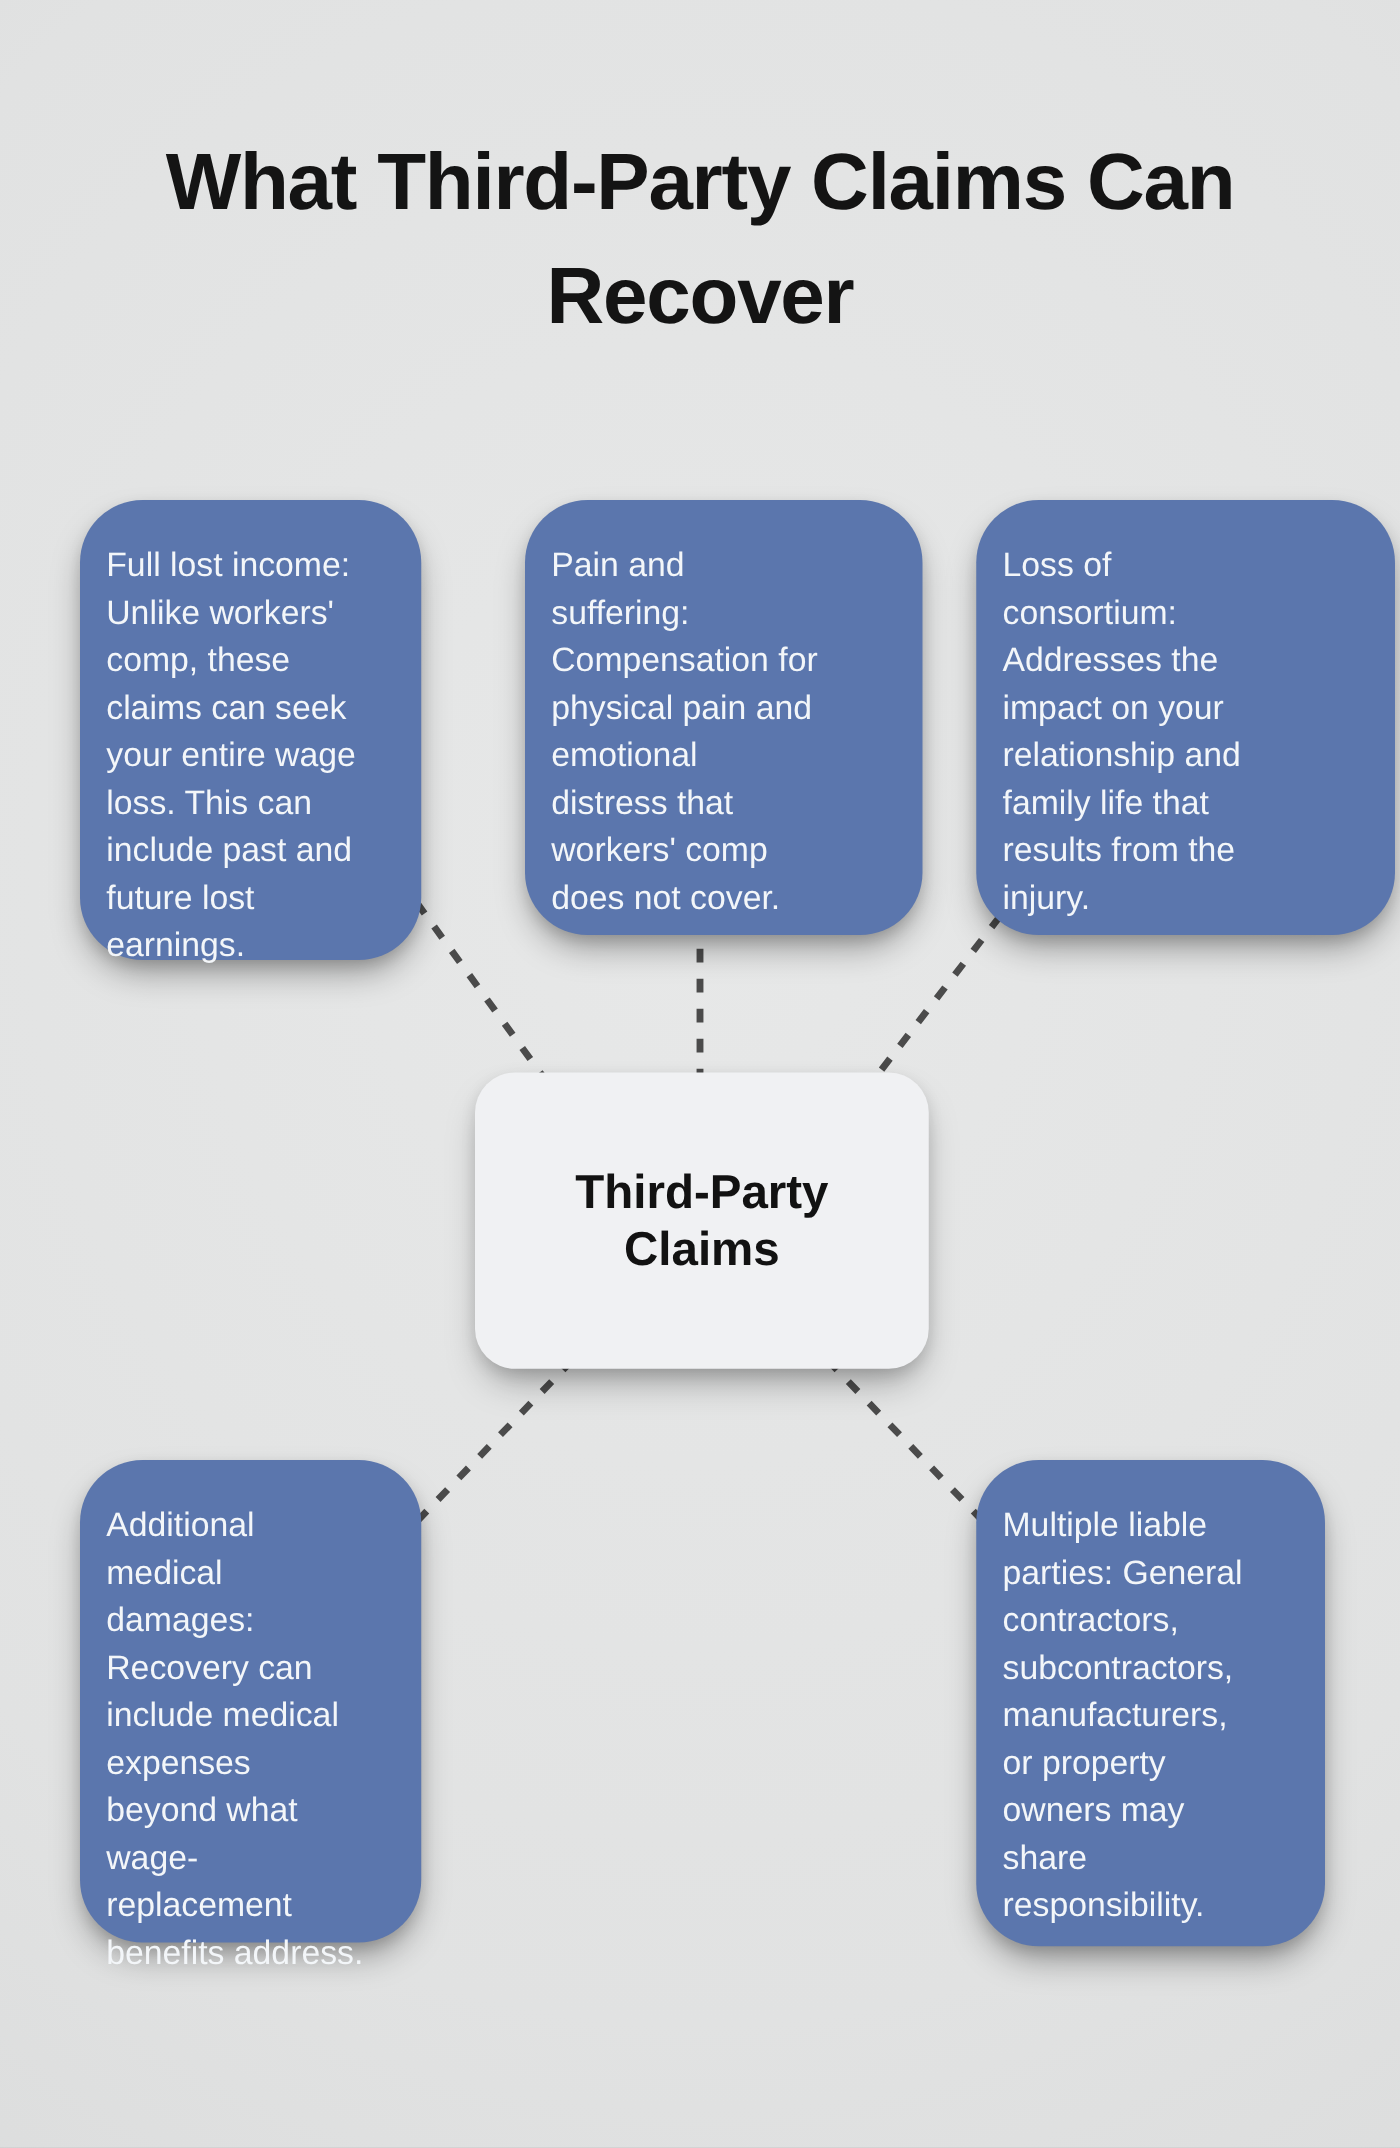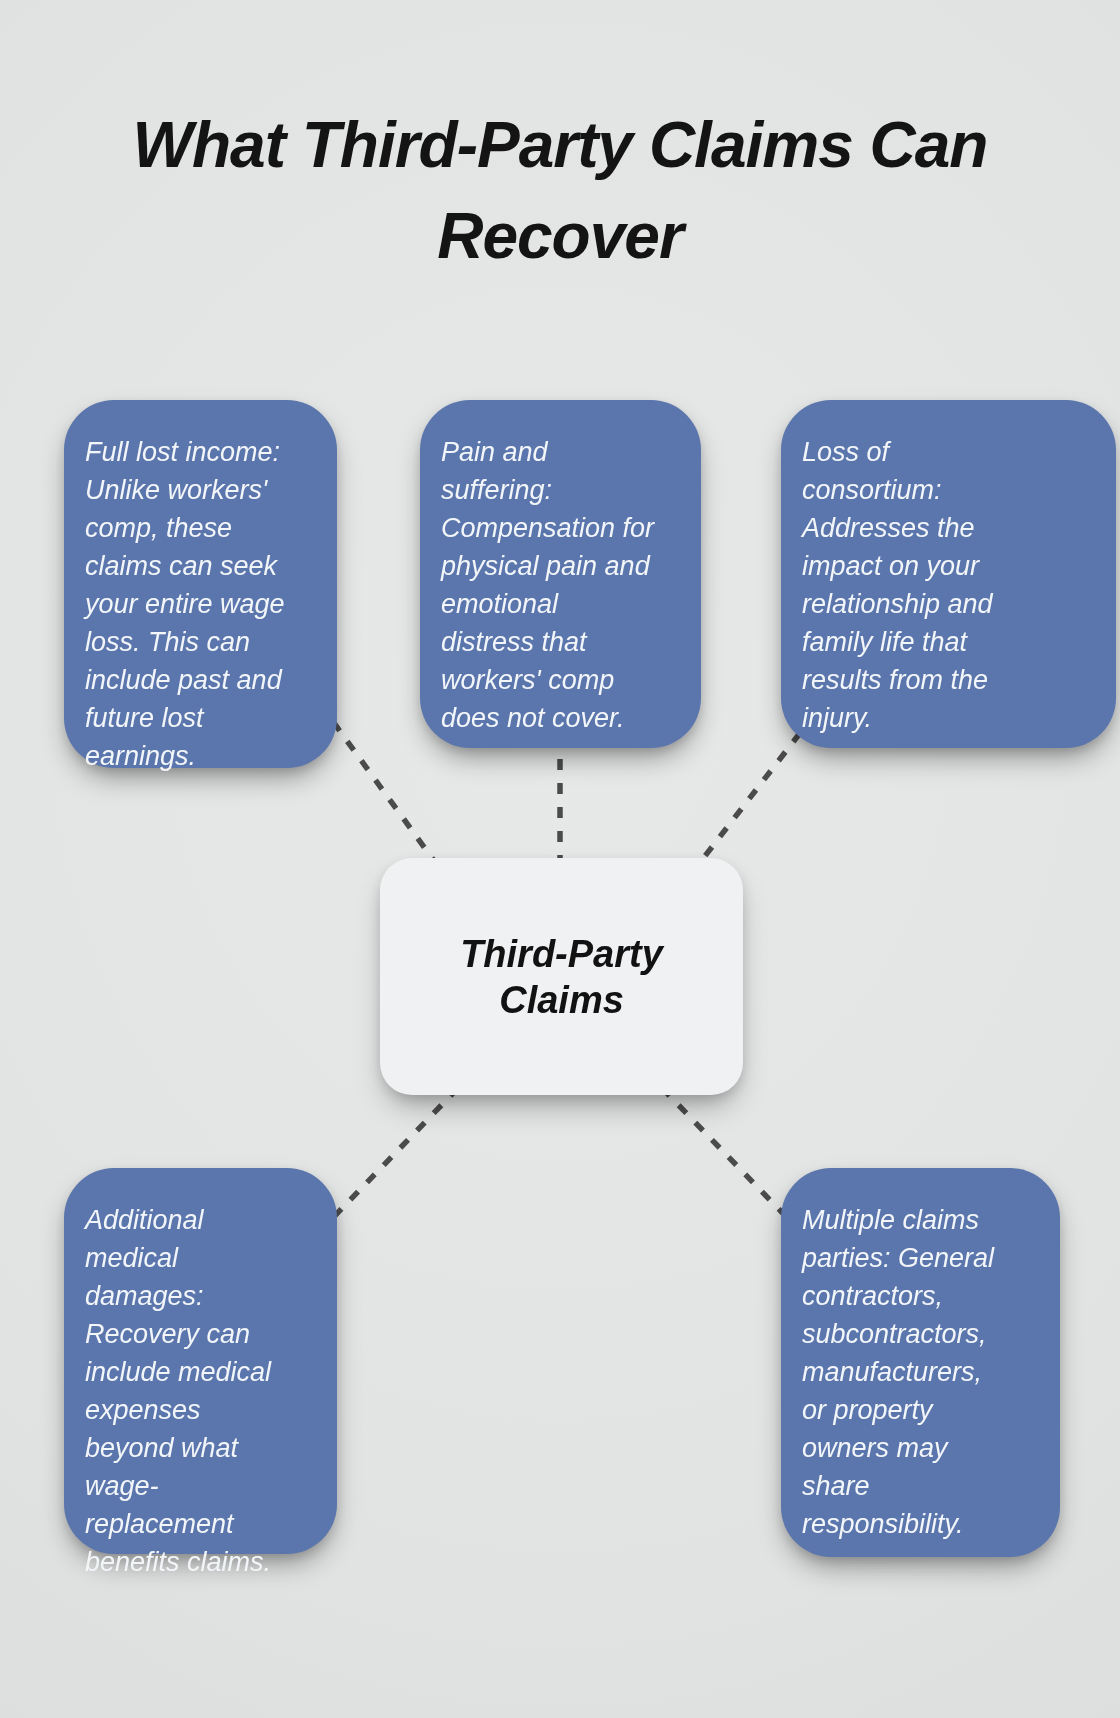--- a/index.html
+++ b/index.html
@@ -9,21 +9,20 @@
     font-family: "Liberation Sans", sans-serif;
   }
   .canvas {
     position: relative;
     width: 1120px;
     height: 1718px;
     margin: 0 auto;
     overflow: hidden;
     background:
       radial-gradient(130% 95% at 50% 42%, var(--bg-center, #e7e8e8) 0%, var(--bg-base, #e1e2e2) 55%, var(--bg-edge, #d6d7d7) 100%);
-    font-style: italic;
   }
   .page-title {
     position: absolute;
     top: 100px;
     left: 0;
     right: 0;
     margin: 0 auto;
     max-width: 980px;
     text-align: center;
     font-size: 64px;
@@ -54,21 +53,21 @@
   }
   .node-text {
     margin: 0;
     color: var(--node-text, #f3f6f9);
     font-size: 27px;
     line-height: 38px;
     font-weight: 400;
   }
   
   .node-tl { left: 64px;  top: 400px;  width: 273px; height: 368px; }
-  .node-tm { left: 420px; top: 400px;  width: 281px; height: 348px; }
+  .node-tm { left: 420px; top: 400px;  width: 318px; height: 348px; }
   .node-tr { left: 781px; top: 400px;  width: 335px; height: 348px; }
   .node-bl { left: 64px;  top: 1168px; width: 273px; height: 386px; }
   .node-br { left: 781px; top: 1168px; width: 279px; height: 389px; }
   .node-tl .node-text { width: 225px; }
   .node-tm .node-text { width: 215px; }
   .node-tr .node-text { width: 220px; }
   .node-bl .node-text { width: 208px; }
   .node-br .node-text { width: 205px; }
   .center-node {
     position: absolute;
@@ -118,20 +117,20 @@
 
   <div class="node node-tr">
     <p class="node-text">Loss of consortium: Addresses the impact on your relationship and family life that results from the injury.</p>
   </div>
 
   <div class="center-node">
     <h2 class="center-label">Third-Party Claims</h2>
   </div>
 
   <div class="node node-bl">
-    <p class="node-text">Additional medical damages: Recovery can include medical expenses beyond what wage-replacement benefits claims.</p>
+    <p class="node-text">Additional medical damages: Recovery can include medical expenses beyond what wage-replacement benefits address.</p>
   </div>
 
   <div class="node node-br">
-    <p class="node-text">Multiple claims parties: General contractors, subcontractors, manufacturers, or property owners may share responsibility.</p>
+    <p class="node-text">Multiple liable parties: General contractors, subcontractors, manufacturers, or property owners may share responsibility.</p>
   </div>
 
 </div>
 
 </body></html>

